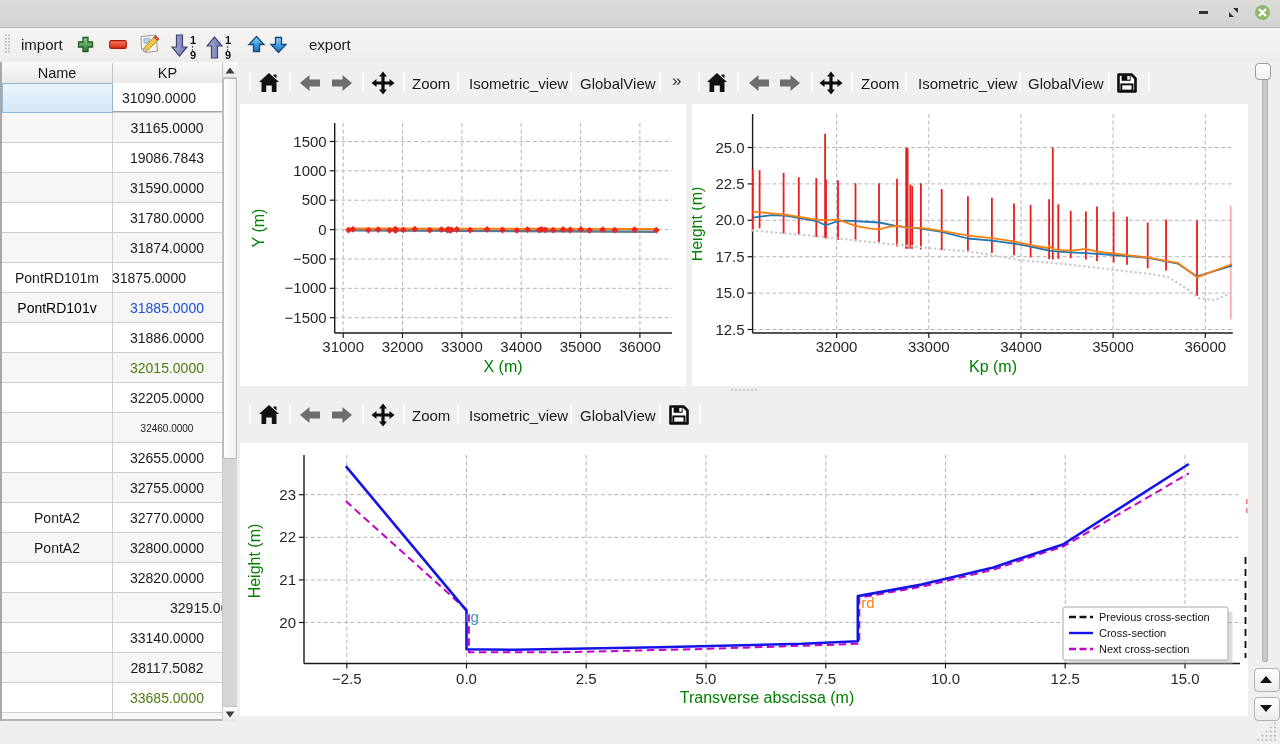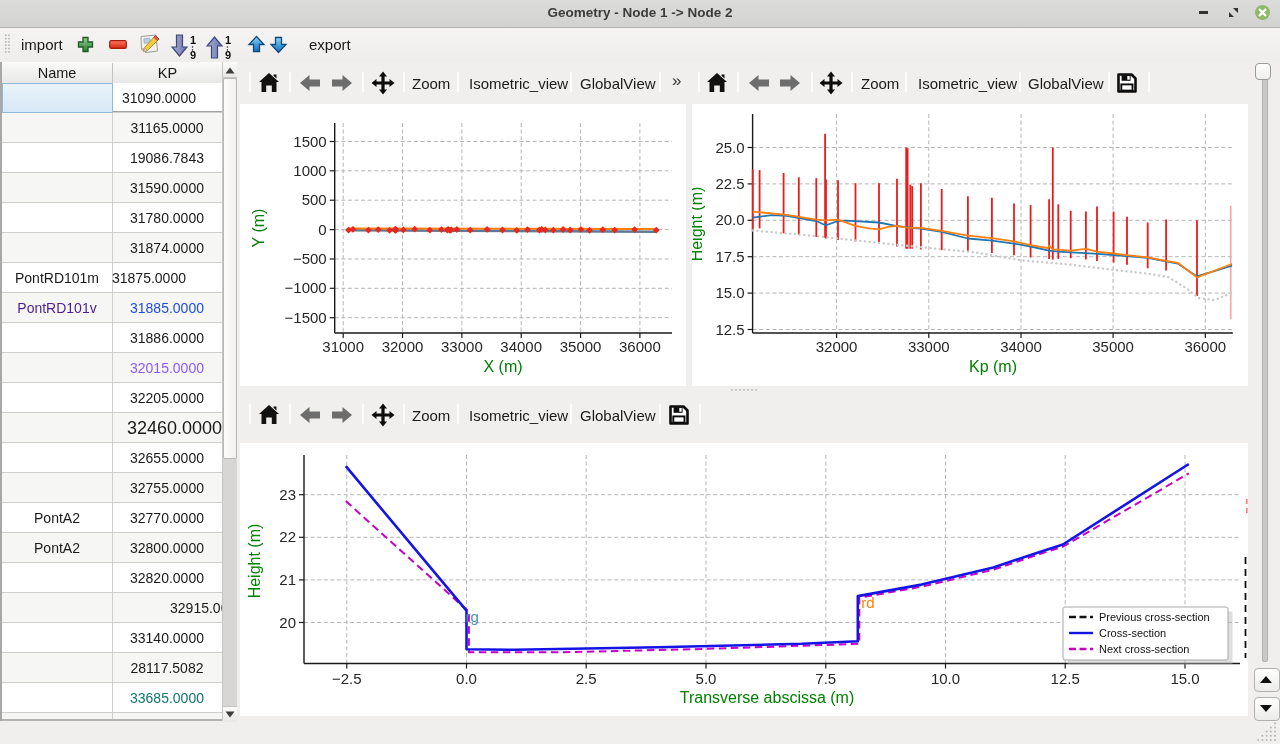--- a/index.html
+++ b/index.html
@@ -3,21 +3,20 @@
 <style>
 html,body{margin:0;padding:0}
 .w{position:relative;width:1280px;height:744px;background:#f0efed;font-family:"Liberation Sans",sans-serif;overflow:hidden}
 .abs{position:absolute}
 .sep{position:absolute;width:2px;background:#fbfbfa}
 .tb-txt{position:absolute;font-size:15px;color:#1a1a1a;white-space:nowrap}
 </style></head><body>
 <div class="w">
 
 <div class="abs" style="left:0;top:0;width:1280px;height:27px;background:linear-gradient(#dcdcda,#d2d2d0);border-bottom:1px solid #b4b4b2"></div>
-<div class="abs" style="left:0;top:0;width:1280px;height:27px;line-height:26px;text-align:center;font-size:13.5px;font-weight:bold;color:#3c3c3c">Geometry - Node 1 -&gt; Node 2</div>
 <div class="abs" style="left:1199px;top:11px;width:9px;height:3px;background:#333"></div>
 <svg class="abs" style="left:1228px;top:7px" width="11" height="11">
       <path d="M1 10 L1 5 L6 10 Z M10 1 L10 6 L5 1 Z" fill="#333"></path>
     </svg>
 <div class="abs" style="left:1255px;top:5px;width:15px;height:15px;border-radius:50%;background:#8fb86a"></div>
 <svg class="abs" style="left:1255px;top:5px" width="15" height="15">
       <path d="M4.6 4.6 L10.4 10.4 M10.4 4.6 L4.6 10.4" stroke="#fff" stroke-width="2.2" stroke-linecap="round"></path>
     </svg>
 
 <div class="abs" style="left:0;top:28px;width:1280px;height:34px;background:linear-gradient(#f5f4f2,#eeedeb);border-bottom:1px solid #d6d5d3"></div>
@@ -120,34 +119,34 @@
 <div class="abs" style="left:112px;top:203px;width:110px;height:29px;line-height:31px;text-align:center;font-size:14px;color:#1a1a1a">31780.0000</div>
 <div class="abs" style="left:2px;top:233px;width:220px;height:29px;background:#f6f6f5;border-bottom:1px solid #cfcecc"></div>
 <div class="abs" style="left:2px;top:233px;width:110px;height:29px;border-right:1px solid #cfcecc"></div>
 <div class="abs" style="left:112px;top:233px;width:110px;height:29px;line-height:31px;text-align:center;font-size:14px;color:#1a1a1a">31874.0000</div>
 <div class="abs" style="left:2px;top:263px;width:220px;height:29px;background:#ffffff;border-bottom:1px solid #cfcecc"></div>
 <div class="abs" style="left:2px;top:263px;width:110px;height:29px;border-right:1px solid #cfcecc"></div>
 <div class="abs" style="left:2px;top:263px;width:110px;height:29px;line-height:31px;text-align:center;font-size:14px;color:#1a1a1a">PontRD101m</div>
 <div class="abs" style="left:112px;top:263px;width:110px;height:29px;line-height:31px;font-size:14px;color:#1a1a1a">31875.0000</div>
 <div class="abs" style="left:2px;top:293px;width:220px;height:29px;background:#f6f6f5;border-bottom:1px solid #cfcecc"></div>
 <div class="abs" style="left:2px;top:293px;width:110px;height:29px;border-right:1px solid #cfcecc"></div>
-<div class="abs" style="left:2px;top:293px;width:110px;height:29px;line-height:31px;text-align:center;font-size:14px;color:#4c1d95">PontRD101v</div>
+<div class="abs" style="left:2px;top:293px;width:110px;height:29px;line-height:31px;text-align:center;font-size:14px;color:#000000">PontRD101v</div>
 <div class="abs" style="left:112px;top:293px;width:110px;height:29px;line-height:31px;text-align:center;font-size:14px;color:#1d4ed8">31885.0000</div>
 <div class="abs" style="left:2px;top:323px;width:220px;height:29px;background:#ffffff;border-bottom:1px solid #cfcecc"></div>
 <div class="abs" style="left:2px;top:323px;width:110px;height:29px;border-right:1px solid #cfcecc"></div>
 <div class="abs" style="left:112px;top:323px;width:110px;height:29px;line-height:31px;text-align:center;font-size:14px;color:#1a1a1a">31886.0000</div>
 <div class="abs" style="left:2px;top:353px;width:220px;height:29px;background:#f6f6f5;border-bottom:1px solid #cfcecc"></div>
 <div class="abs" style="left:2px;top:353px;width:110px;height:29px;border-right:1px solid #cfcecc"></div>
-<div class="abs" style="left:112px;top:353px;width:110px;height:29px;line-height:31px;text-align:center;font-size:14px;color:#8b5cf6">32015.0000</div>
+<div class="abs" style="left:112px;top:353px;width:110px;height:29px;line-height:31px;text-align:center;font-size:14px;color:#4d7c0f">32015.0000</div>
 <div class="abs" style="left:2px;top:383px;width:220px;height:29px;background:#ffffff;border-bottom:1px solid #cfcecc"></div>
 <div class="abs" style="left:2px;top:383px;width:110px;height:29px;border-right:1px solid #cfcecc"></div>
 <div class="abs" style="left:112px;top:383px;width:110px;height:29px;line-height:31px;text-align:center;font-size:14px;color:#1a1a1a">32205.0000</div>
 <div class="abs" style="left:2px;top:413px;width:220px;height:29px;background:#f6f6f5;border-bottom:1px solid #cfcecc"></div>
 <div class="abs" style="left:2px;top:413px;width:110px;height:29px;border-right:1px solid #cfcecc"></div>
-<div class="abs" style="left:112px;top:413px;width:110px;height:29px;line-height:31px;text-align:right;font-size:18px;color:#1a1a1a">32460.0000</div>
+<div class="abs" style="left:112px;top:413px;width:110px;height:29px;line-height:31px;text-align:center;font-size:10px;color:#1a1a1a">32460.0000</div>
 <div class="abs" style="left:2px;top:443px;width:220px;height:29px;background:#ffffff;border-bottom:1px solid #cfcecc"></div>
 <div class="abs" style="left:2px;top:443px;width:110px;height:29px;border-right:1px solid #cfcecc"></div>
 <div class="abs" style="left:112px;top:443px;width:110px;height:29px;line-height:31px;text-align:center;font-size:14px;color:#1a1a1a">32655.0000</div>
 <div class="abs" style="left:2px;top:473px;width:220px;height:29px;background:#f6f6f5;border-bottom:1px solid #cfcecc"></div>
 <div class="abs" style="left:2px;top:473px;width:110px;height:29px;border-right:1px solid #cfcecc"></div>
 <div class="abs" style="left:112px;top:473px;width:110px;height:29px;line-height:31px;text-align:center;font-size:14px;color:#1a1a1a">32755.0000</div>
 <div class="abs" style="left:2px;top:503px;width:220px;height:29px;background:#ffffff;border-bottom:1px solid #cfcecc"></div>
 <div class="abs" style="left:2px;top:503px;width:110px;height:29px;border-right:1px solid #cfcecc"></div>
 <div class="abs" style="left:2px;top:503px;width:110px;height:29px;line-height:31px;text-align:center;font-size:14px;color:#1a1a1a">PontA2</div>
 <div class="abs" style="left:112px;top:503px;width:110px;height:29px;line-height:31px;text-align:center;font-size:14px;color:#1a1a1a">32770.0000</div>
@@ -162,21 +161,21 @@
 <div class="abs" style="left:2px;top:593px;width:110px;height:29px;border-right:1px solid #cfcecc"></div>
 <div class="abs" style="left:112px;top:593px;width:132px;height:29px;line-height:31px;text-align:right;font-size:14px;color:#1a1a1a">32915.0000</div>
 <div class="abs" style="left:2px;top:623px;width:220px;height:29px;background:#ffffff;border-bottom:1px solid #cfcecc"></div>
 <div class="abs" style="left:2px;top:623px;width:110px;height:29px;border-right:1px solid #cfcecc"></div>
 <div class="abs" style="left:112px;top:623px;width:110px;height:29px;line-height:31px;text-align:center;font-size:14px;color:#1a1a1a">33140.0000</div>
 <div class="abs" style="left:2px;top:653px;width:220px;height:29px;background:#f6f6f5;border-bottom:1px solid #cfcecc"></div>
 <div class="abs" style="left:2px;top:653px;width:110px;height:29px;border-right:1px solid #cfcecc"></div>
 <div class="abs" style="left:112px;top:653px;width:110px;height:29px;line-height:31px;text-align:center;font-size:14px;color:#1a1a1a">28117.5082</div>
 <div class="abs" style="left:2px;top:683px;width:220px;height:29px;background:#ffffff;border-bottom:1px solid #cfcecc"></div>
 <div class="abs" style="left:2px;top:683px;width:110px;height:29px;border-right:1px solid #cfcecc"></div>
-<div class="abs" style="left:112px;top:683px;width:110px;height:29px;line-height:31px;text-align:center;font-size:14px;color:#0f766e">33685.0000</div>
+<div class="abs" style="left:112px;top:683px;width:110px;height:29px;line-height:31px;text-align:center;font-size:14px;color:#4d7c0f">33685.0000</div>
 <div class="abs" style="left:2px;top:713px;width:220px;height:6px;background:#f6f6f5;border-bottom:2px solid #b4b3b1"></div>
 <div class="abs" style="left:2px;top:713px;width:110px;height:6px;border-right:1px solid #cfcecc"></div>
 
 <div class="abs" style="left:222px;top:62px;width:15px;height:659px;background:#d7d6d4;border-left:1px solid #c6c5c3;border-right:1px solid #c6c5c3"></div>
 <div class="abs" style="left:223px;top:62px;width:14px;height:15px;background:linear-gradient(#fbfbfa,#e9e8e6);border-bottom:1px solid #c6c5c3"></div>
 <svg class="abs" style="left:225px;top:67px" width="10" height="7">
       <path d="M5 0.5 L9.5 6.5 H0.5 Z" fill="#3c3c3c"></path>
     </svg>
 <div class="abs" style="left:223px;top:78px;width:12px;height:379px;background:linear-gradient(90deg,#fcfcfb,#f1f0ee);border:1px solid #b9b8b6;border-radius:2px"></div>
 <div class="abs" style="left:223px;top:706px;width:14px;height:15px;background:linear-gradient(#fbfbfa,#e9e8e6);border-top:1px solid #c6c5c3"></div>

